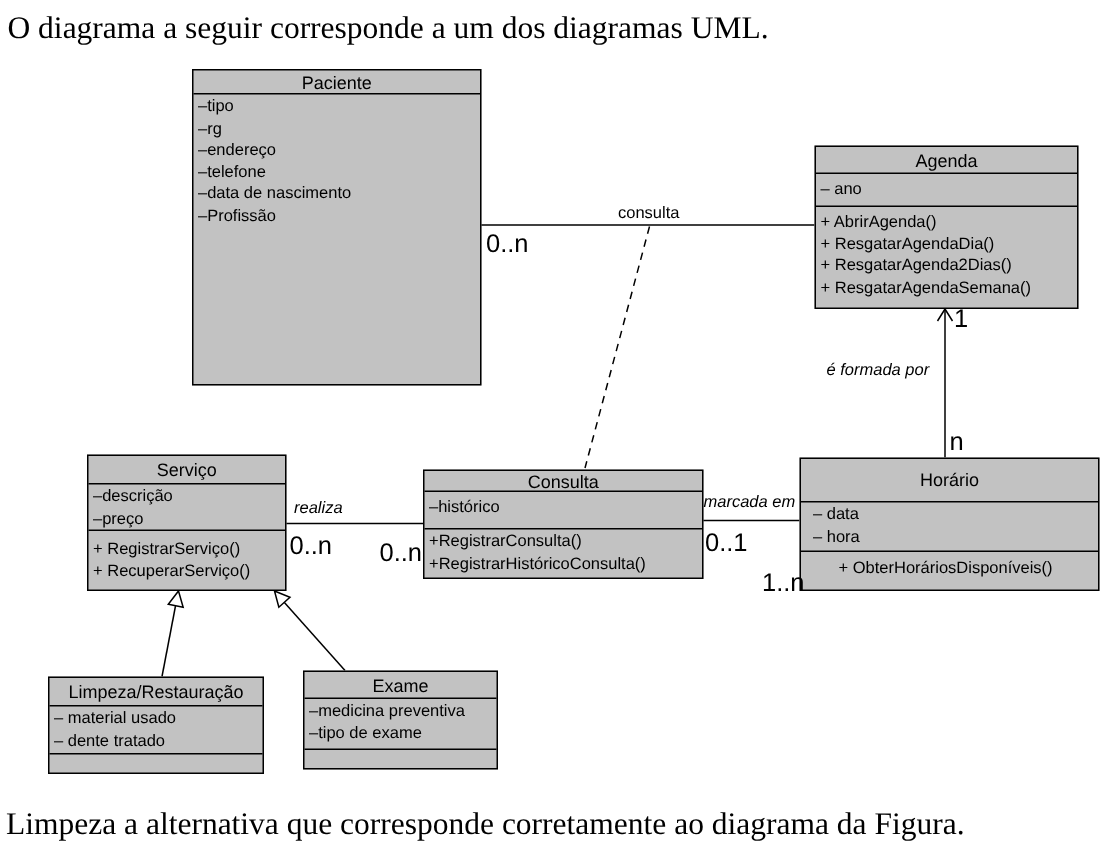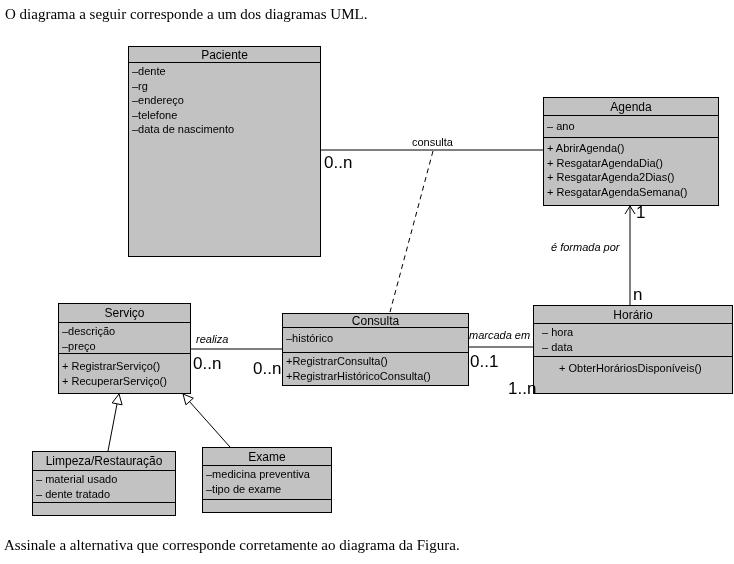--- a/index.html
+++ b/index.html
@@ -2,21 +2,21 @@
 <html><head>
 <meta charset="utf-8">
 <style>
   html,body{margin:0;padding:0;}
   body{
     width:734px;height:564px;position:relative;background:#ffffff;
     font-family:"Liberation Sans",sans-serif;overflow:hidden;
   }
   .doc-text{
     position:absolute;font-family:"Liberation Serif",serif;
-    font-size:15px;color:#000;white-space:nowrap;
+    font-size:21px;color:#000;white-space:nowrap;
   }
   .uml-class{
     position:absolute;background:#c2c2c2;border:1px solid #000;
     box-sizing:border-box;font-size:11px;color:#000;
   }
   .uml-title{
     text-align:center;border-bottom:1px solid #000;font-size:12px;
     display:flex;align-items:center;justify-content:center;
     box-sizing:border-box;
   }
@@ -49,25 +49,26 @@
   <line x1="108" y1="451" x2="117" y2="404" stroke="#000" stroke-width="1"></line>
   <polygon points="119,394 122.1,404.8 112.2,402.9" fill="#ffffff" stroke="#000" stroke-width="1"></polygon>
 
   <line x1="230" y1="447" x2="189" y2="401" stroke="#000" stroke-width="1"></line>
   <polygon points="183,394 193.3,398.2 185.9,404.8" fill="#ffffff" stroke="#000" stroke-width="1"></polygon>
 </svg>
 
 <div class="uml-class" style="left:128px;top:46px;width:193px;height:211px;">
   <div class="uml-title" style="height:16px;">Paciente</div>
   <div class="uml-compartment" style="height:85px;">
-    <div class="uml-row">–dente</div>
+    <div class="uml-row">–tipo</div>
     <div class="uml-row">–rg</div>
     <div class="uml-row">–endereço</div>
     <div class="uml-row">–telefone</div>
     <div class="uml-row">–data de nascimento</div>
+    <div class="uml-row">–Profissão</div>
   </div>
 </div>
 
 <div class="uml-class" style="left:543px;top:97px;width:176px;height:109px;">
   <div class="uml-title" style="height:18px;">Agenda</div>
   <div class="uml-compartment" style="height:21px;padding-top:3px;">
     <div class="uml-row">– ano</div>
   </div>
   <div class="uml-compartment methods" style="height:67px;padding-top:3px;">
     <div class="uml-row">+ AbrirAgenda()</div>
@@ -94,24 +95,24 @@
   <div class="uml-compartment" style="height:24px;padding-top:3px;">
     <div class="uml-row">–histórico</div>
   </div>
   <div class="uml-compartment methods" style="height:33px;">
     <div class="uml-row">+RegistrarConsulta()</div>
     <div class="uml-row">+RegistrarHistóricoConsulta()</div>
   </div>
 </div>
 
 <div class="uml-class" style="left:533px;top:305px;width:200px;height:89px;">
-  <div class="uml-title" style="height:18px;">Horário</div>
+  <div class="uml-title" style="height:29px;">Horário</div>
   <div class="uml-compartment" style="height:32px;padding-left:8px;">
+    <div class="uml-row">– data</div>
     <div class="uml-row">– hora</div>
-    <div class="uml-row">– data</div>
   </div>
   <div class="uml-compartment methods" style="height:37px;padding-top:4px;padding-left:25px;">
     <div class="uml-row">+ ObterHoráriosDisponíveis()</div>
   </div>
 </div>
 
 <div class="uml-class" style="left:32px;top:451px;width:144px;height:65px;">
   <div class="uml-title" style="height:19px;">Limpeza/Restauração</div>
   <div class="uml-compartment" style="height:31px;">
     <div class="uml-row">– material usado</div>
@@ -137,13 +138,13 @@
 <div class="mult" style="left:633px;top:285px;">n</div>
 
 <div class="assoc-label italic" style="left:196px;top:333px;">realiza</div>
 <div class="mult" style="left:193px;top:354px;">0..n</div>
 <div class="mult" style="left:253px;top:359px;">0..n</div>
 
 <div class="assoc-label italic" style="left:469px;top:329px;">marcada em</div>
 <div class="mult" style="left:470px;top:352px;">0..1</div>
 <div class="mult" style="left:508px;top:355px;margin-top:24px;">1..n</div>
 
-<div class="doc-text" style="left:4px;top:537px;">Assinale a alternativa que corresponde corretamente ao diagrama da Figura.</div>
+<div class="doc-text" style="left:4px;top:537px;">Limpeza a alternativa que corresponde corretamente ao diagrama da Figura.</div>
 
 </body></html>

